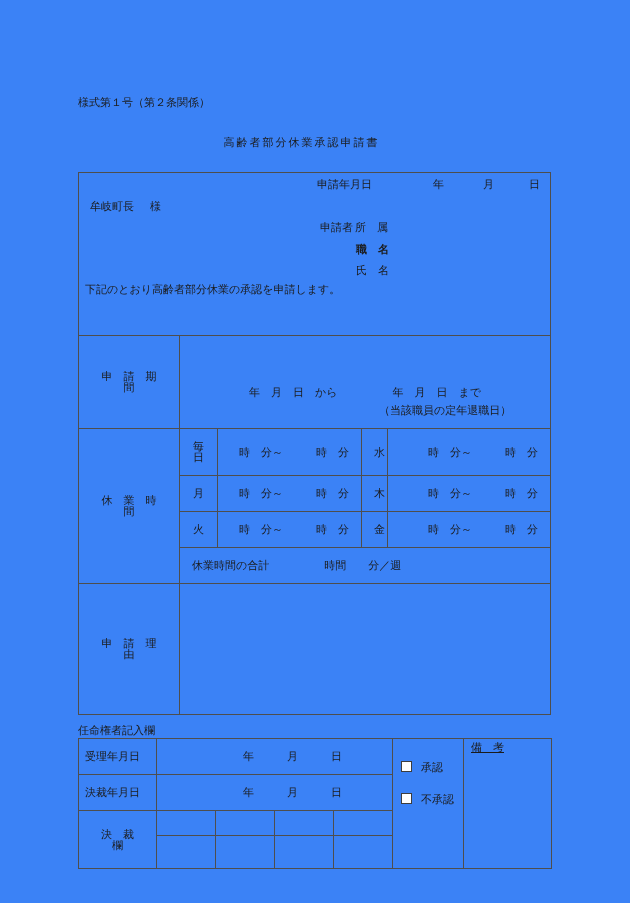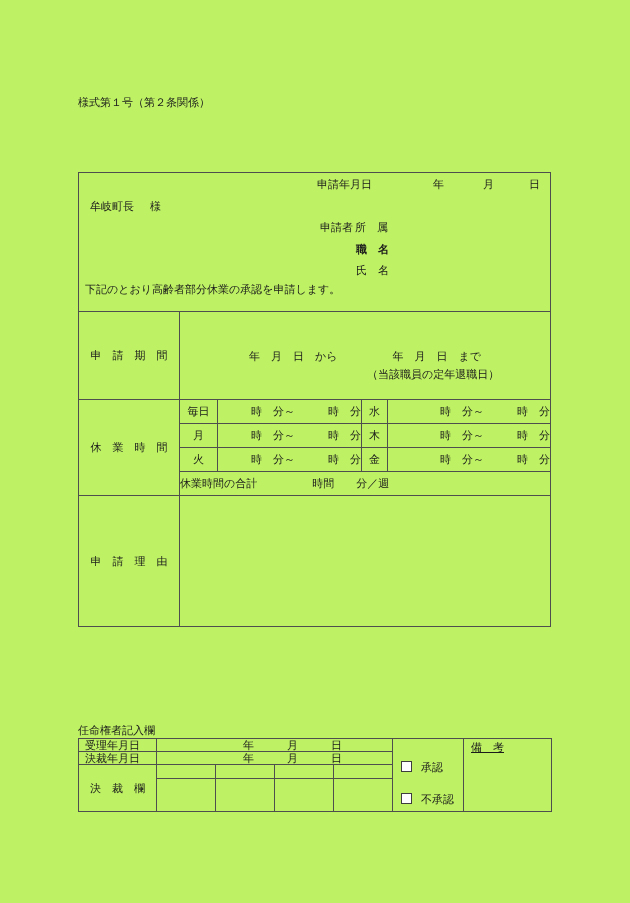--- a/index.html
+++ b/index.html
@@ -1,34 +1,34 @@
 <!DOCTYPE html>
 <html lang="ja"><head>
 <meta charset="utf-8">
 <style>
   html,body{margin:0;padding:0;background:#e8e8e8;}
   .page{
     position:relative;
     width:630px;height:903px;
     margin:0 auto;
-    background:#bef264;
+    background:#3b82f6;
     font-family:"Liberation Serif","DejaVu Serif",serif;
     color:#1b1b1b;
     font-size:11px;
     line-height:1;
   }
   .abs{position:absolute;white-space:nowrap;}
 
   
   .form-number{left:78px;top:97px;}
   .doc-title{left:79px;top:137px;width:445px;text-align:center;letter-spacing:2px;}
 
   
   table{border-collapse:collapse;table-layout:fixed;}
-  td{border:1px solid #4e4e4e;padding:0;font-size:11px;vertical-align:middle;overflow:hidden;}
+  td{border:1px solid #4e4e4e;padding:12px;font-size:11px;vertical-align:middle;overflow:hidden;}
   .main-table{position:absolute;left:78px;top:172px;width:473px;}
   .bottom-table{position:absolute;left:78px;top:738px;width:473px;}
 
   
   .appbox{position:relative;height:138px;vertical-align:top;}
   .appbox .abs{position:absolute;}
   .l1-label{left:238px;top:6px;}
   .l1-year{left:354px;top:6px;}
   .l1-month{left:404px;top:6px;}
   .l1-day{left:450px;top:6px;}
@@ -64,20 +64,21 @@
     margin-right:9px;vertical-align:-1px;
   }
   .remarks-cell{vertical-align:top;padding:3px 0 0 7px;text-decoration:underline;}
 </style>
 </head>
 <body>
 
 <div class="page">
 
   <div class="abs form-number">様式第１号（第２条関係）</div>
+  <div class="abs doc-title">高齢者部分休業承認申請書</div>
 
   <table class="main-table">
     <colgroup>
       <col style="width:101px">
         <col style="width:38px">
         <col style="width:144px">
         <col style="width:26px">
         <col style="width:163px">
     </colgroup>
     <tbody>

